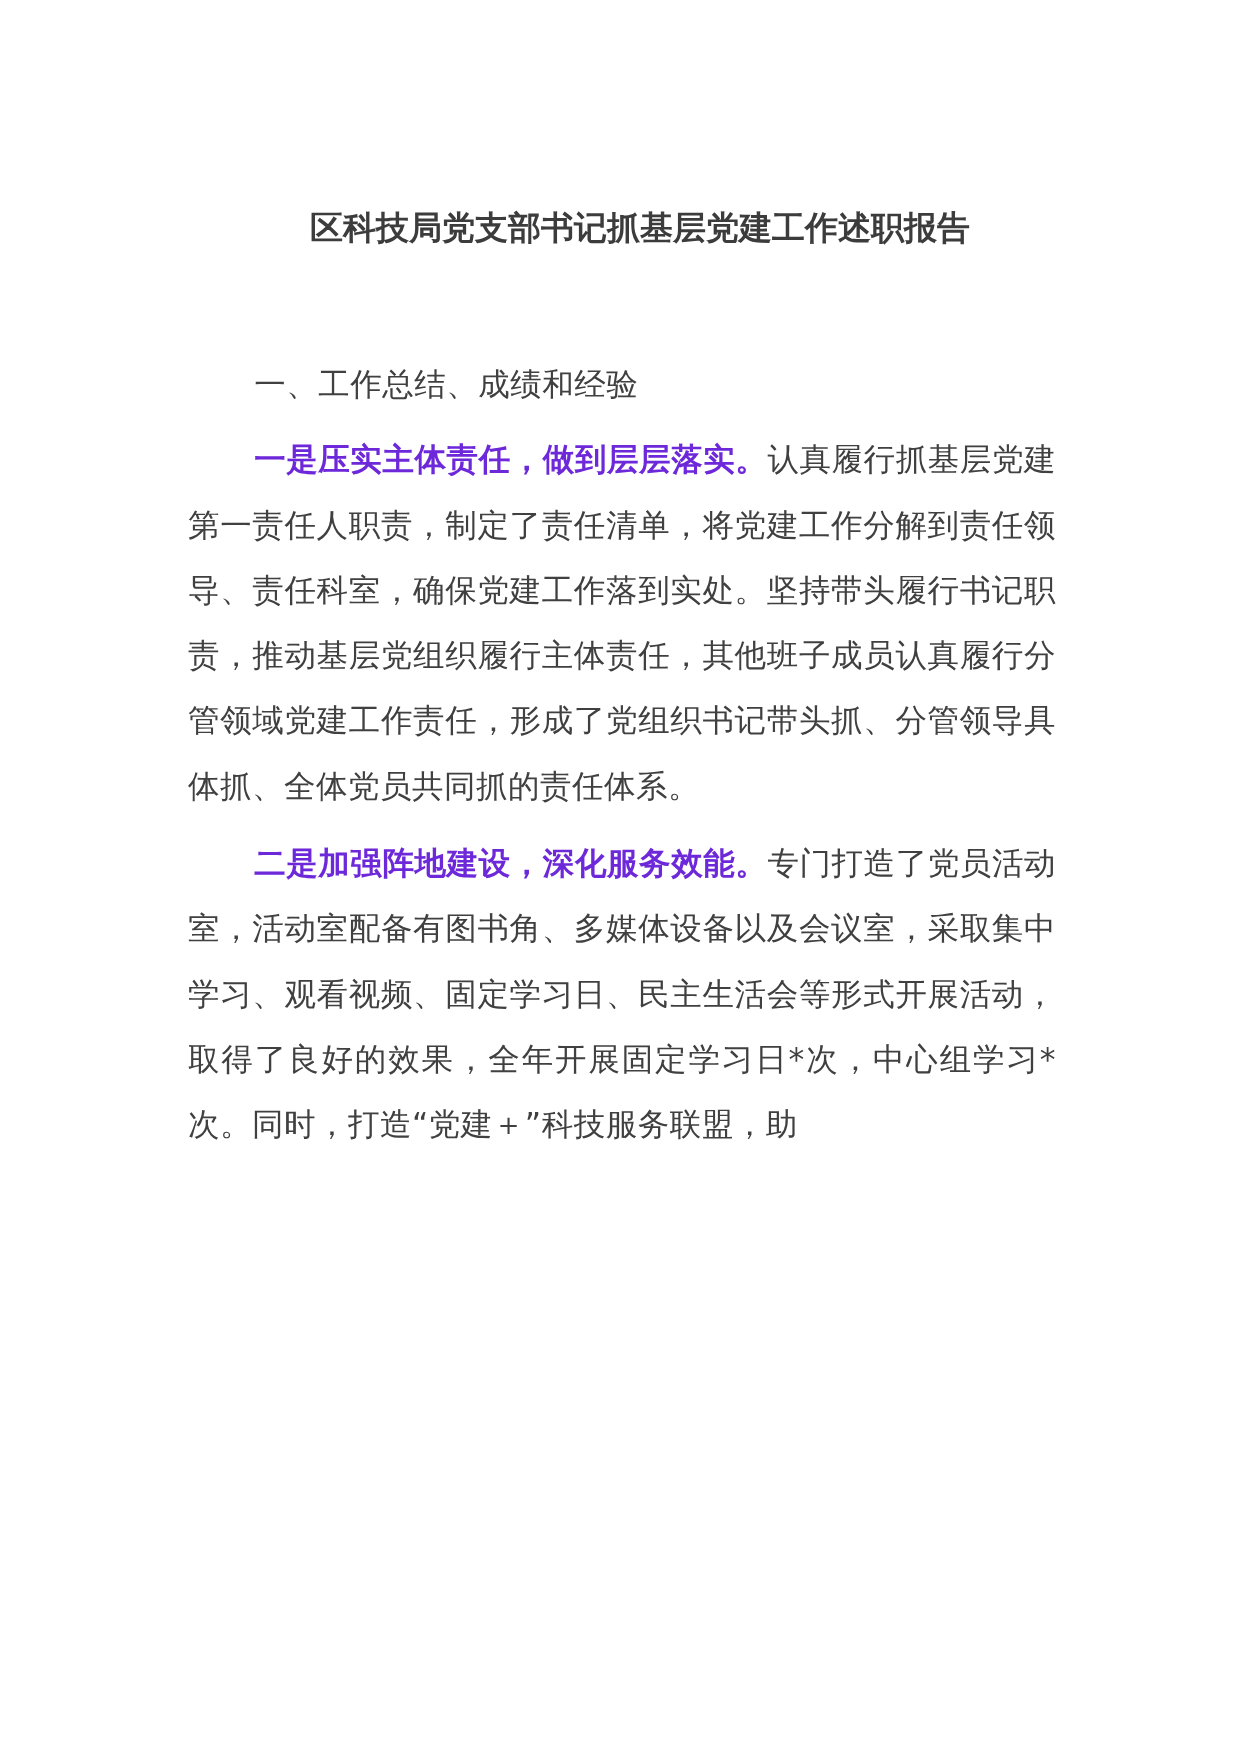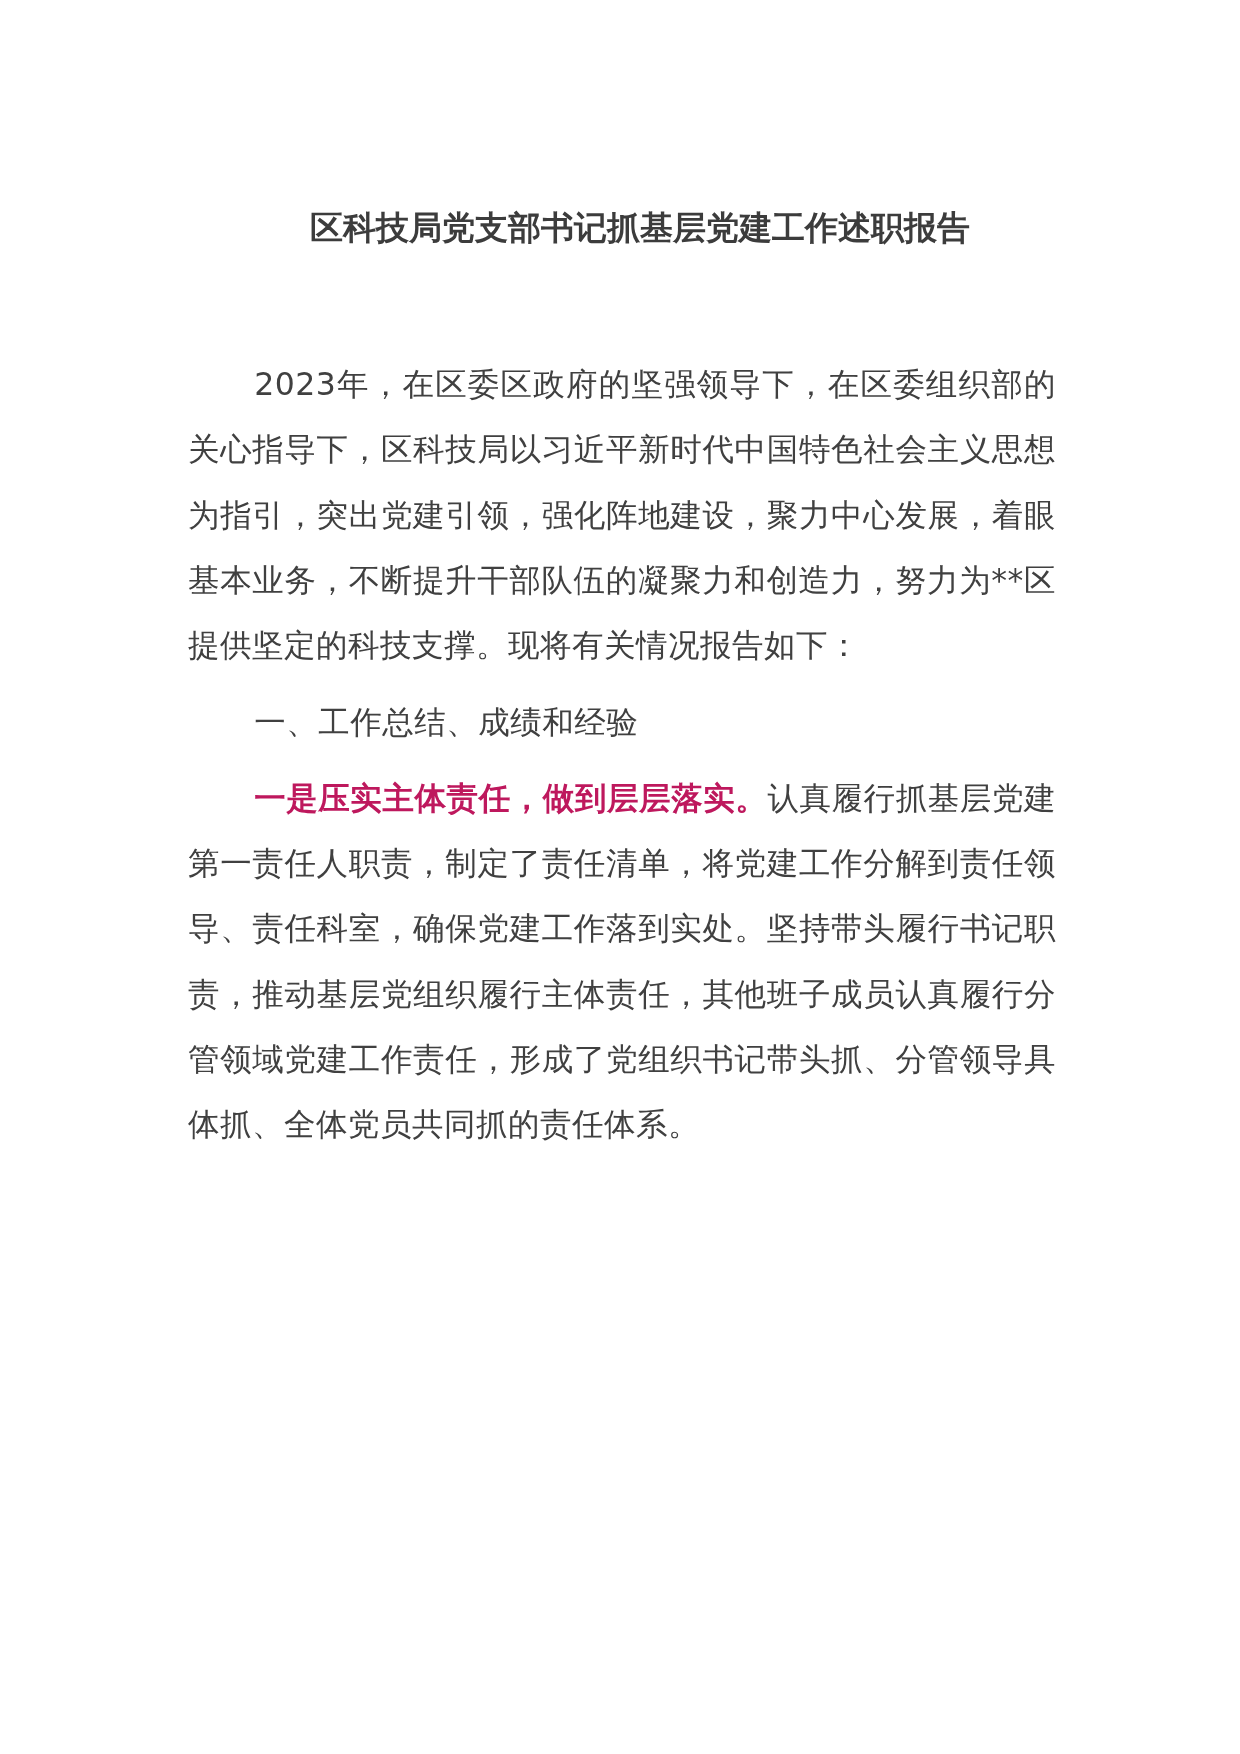--- a/index.html
+++ b/index.html
@@ -4,28 +4,28 @@
 <style>
   html, body { margin: 0; padding: 0; background: #ffffff; }
   body { width: 1240px; height: 1754px; position: relative; overflow: hidden;
          font-family: "DejaVu Sans", "Liberation Sans", sans-serif; color: #404040; }
   .title { position: absolute; top: 206px; left: 0; width: 1240px; text-align: center;
            font-size: 33px; font-weight: bold; letter-spacing: 0px; line-height: 44px; color: #3c3c3c; padding-left: 20px; }
   .content { position: absolute; top: 352px; left: 188px; width: 868px; }
   .para { font-size: 31.5px; line-height: 65.3px; text-indent: 2.1em; margin: 0 0 12px 0;
           text-align: justify; text-justify: inter-character; letter-spacing: 0.5px; }
   .para.heading { font-weight: normal; margin-bottom: 10px; }
-  .bold { font-weight: bold; color: #be185d; }
+  .bold { font-weight: bold; color: #6d28d9; }
 </style>
 </head>
 <body>
 
 <div class="title">区科技局党支部书记抓基层党建工作述职报告</div>
 
 <div class="content">
-  <p class="para">
-    <span>2023年，在区委区政府的坚强领导下，在区委组织部的关心指导下，区科技局以习近平新时代中国特色社会主义思想为指引，突出党建引领，强化阵地建设，聚力中心发展，着眼基本业务，不断提升干部队伍的凝聚力和创造力，努力为**区提供坚定的科技支撑。现将有关情况报告如下：</span>
-  </p>
   <p class="para heading">一、工作总结、成绩和经验</p>
   <p class="para">
     <span class="bold">一是压实主体责任，做到层层落实。</span><span>认真履行抓基层党建第一责任人职责，制定了责任清单，将党建工作分解到责任领导、责任科室，确保党建工作落到实处。坚持带头履行书记职责，推动基层党组织履行主体责任，其他班子成员认真履行分管领域党建工作责任，形成了党组织书记带头抓、分管领导具体抓、全体党员共同抓的责任体系。</span>
   </p>
+  <p class="para">
+    <span class="bold">二是加强阵地建设，深化服务效能。</span><span>专门打造了党员活动室，活动室配备有图书角、多媒体设备以及会议室，采取集中学习、观看视频、固定学习日、民主生活会等形式开展活动，取得了良好的效果，全年开展固定学习日*次，中心组学习*次。同时，打造“党建＋”科技服务联盟，助</span>
+  </p>
 </div>
 
 </body></html>

